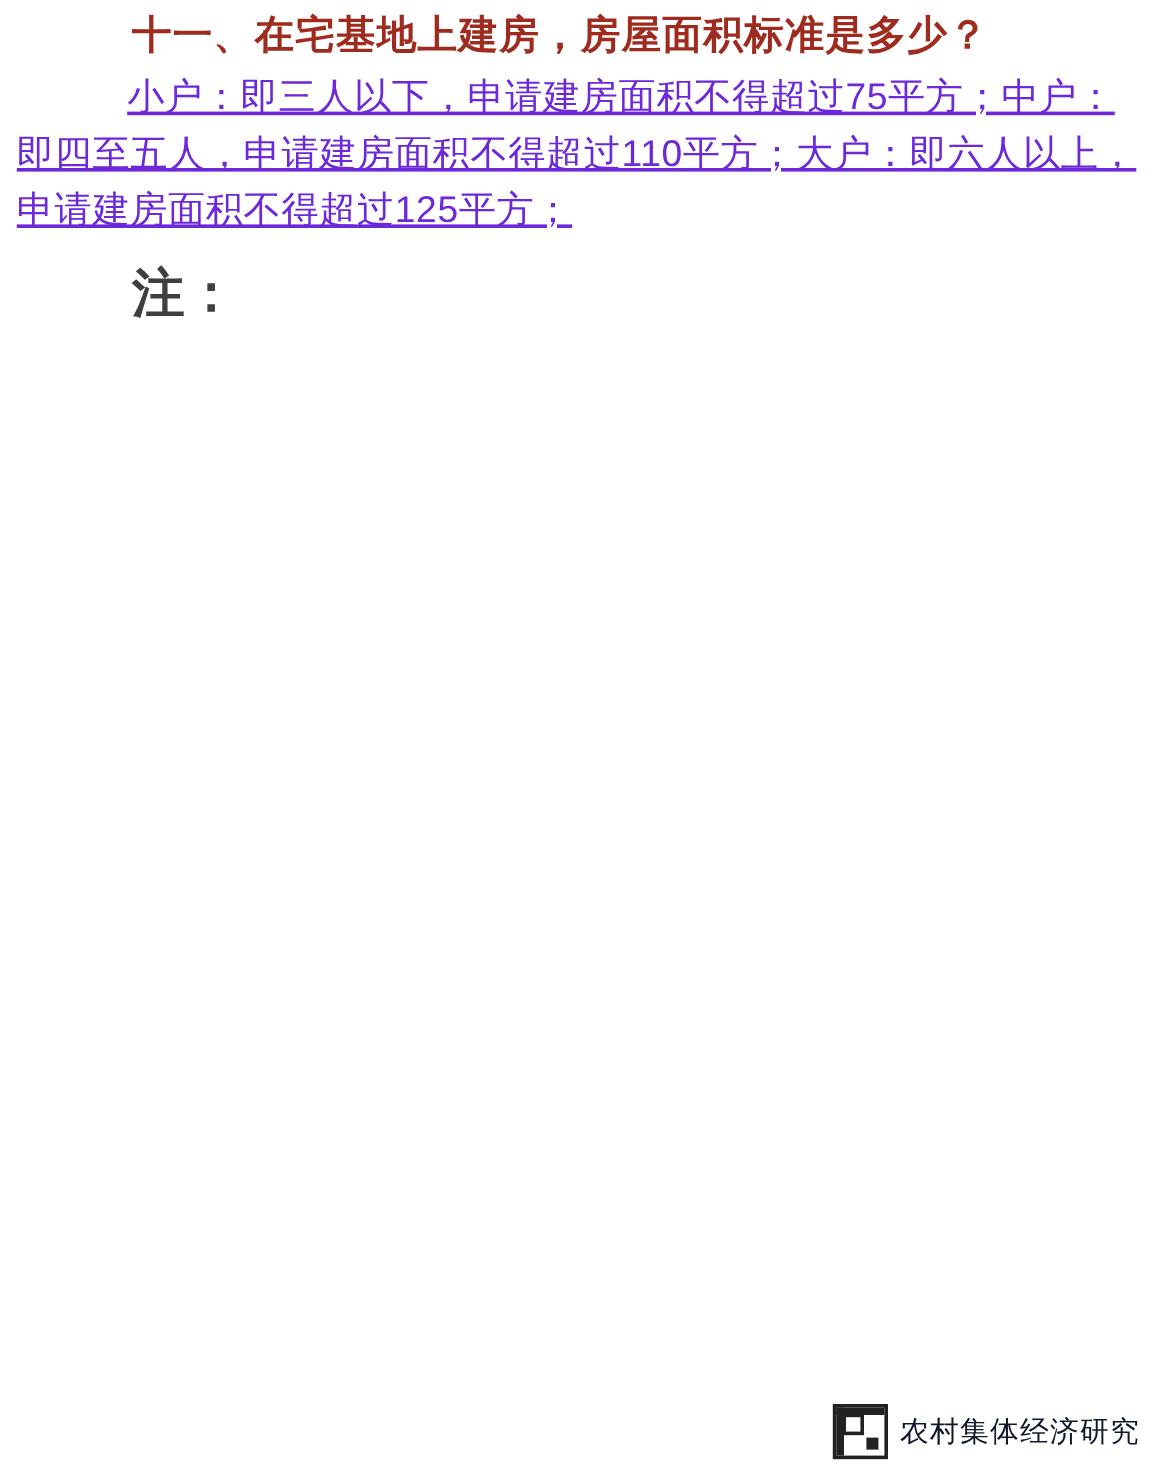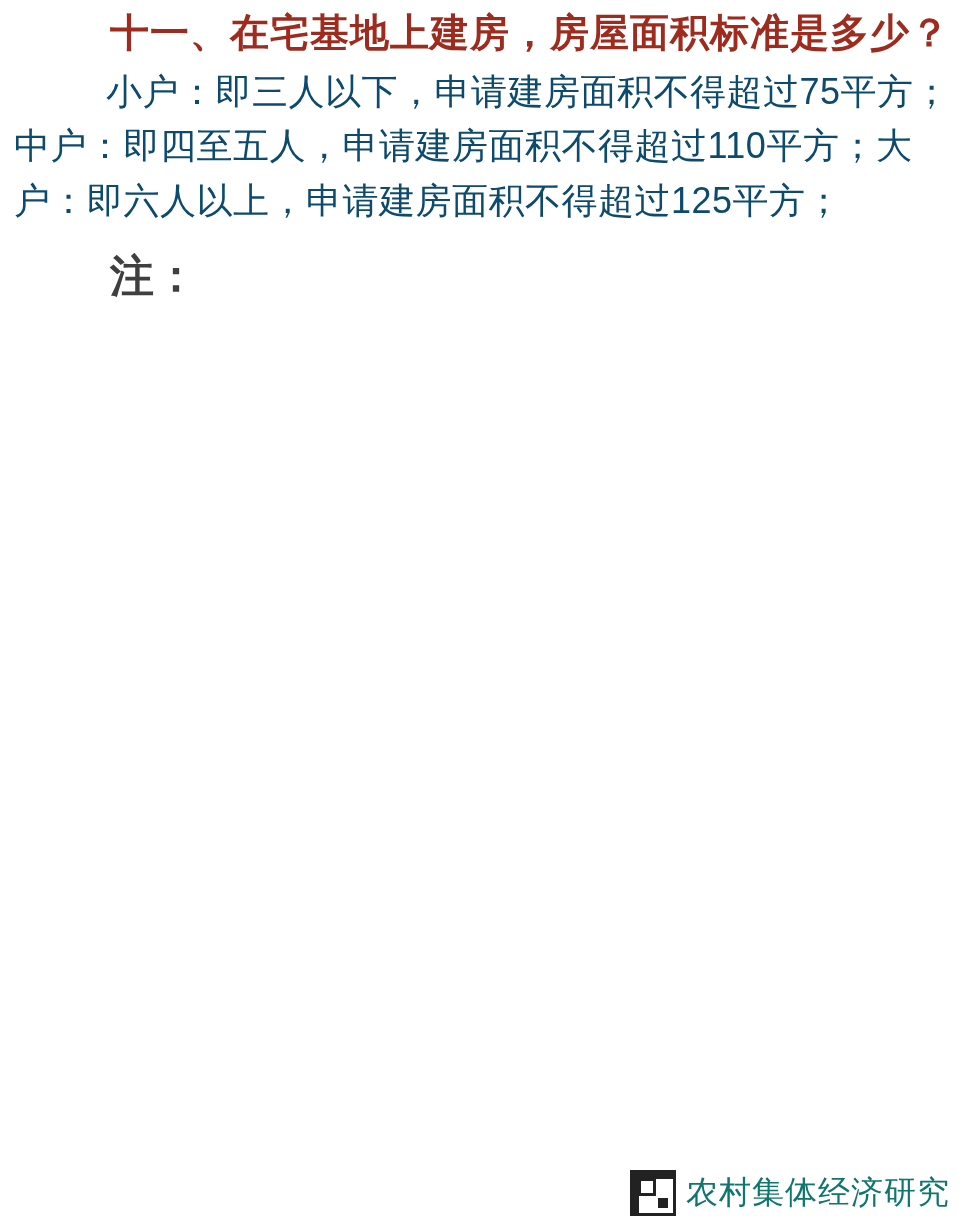--- a/index.html
+++ b/index.html
@@ -18,33 +18,34 @@
   .page {
     width: 966px;
     height: 1226px;
     box-sizing: border-box;
     padding: 8px 14px 0 14px;
     position: relative;
   }
   .heading {
     color: #9e2b1e;
     font-weight: bold;
-    font-size: 39px;
+    font-size: 33px;
     line-height: 1.30;
     letter-spacing: 1px;
     text-indent: 96px;
     margin: 0 0 6px 0;
   }
   .para {
-    font-size: 36px;
+    font-size: 31px;
     line-height: 1.52;
     letter-spacing: 0.5px;
     text-indent: 92px;
     margin: 0 0 2px 0;
-    color: #0c4a6e;
+    color: #6d28d9;
+    text-decoration: underline;
   }
   .note-label {
     font-size: 44px;
     font-weight: bold;
     line-height: 1.52;
     text-indent: 96px;
     margin: 14px 0 2px 0;
     color: #3f3f3f;
   }
   .footer {
@@ -74,22 +75,22 @@
     border: 3px solid #222;
   }
   .qr::after {
     content: "";
     position: absolute;
     right: 5px; bottom: 5px;
     width: 10px; height: 10px;
     background: #222;
   }
   .footer-text {
-    font-size: 32px;
-    color: #0f766e;
+    font-size: 24px;
+    color: #0f172a;
     letter-spacing: 1px;
   }
 </style>
 </head>
 <body>
 
 <div class="page">
 
   <h1 class="heading">十一、在宅基地上建房，房屋面积标准是多少？</h1>
 

